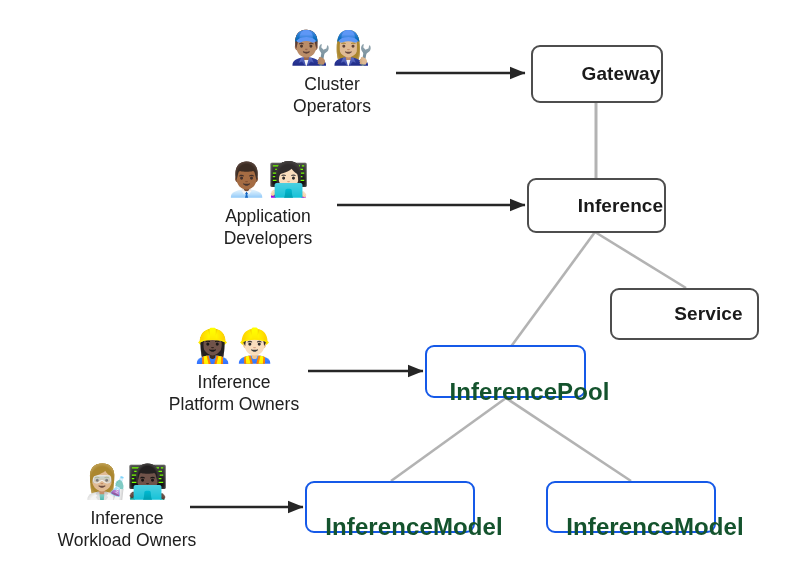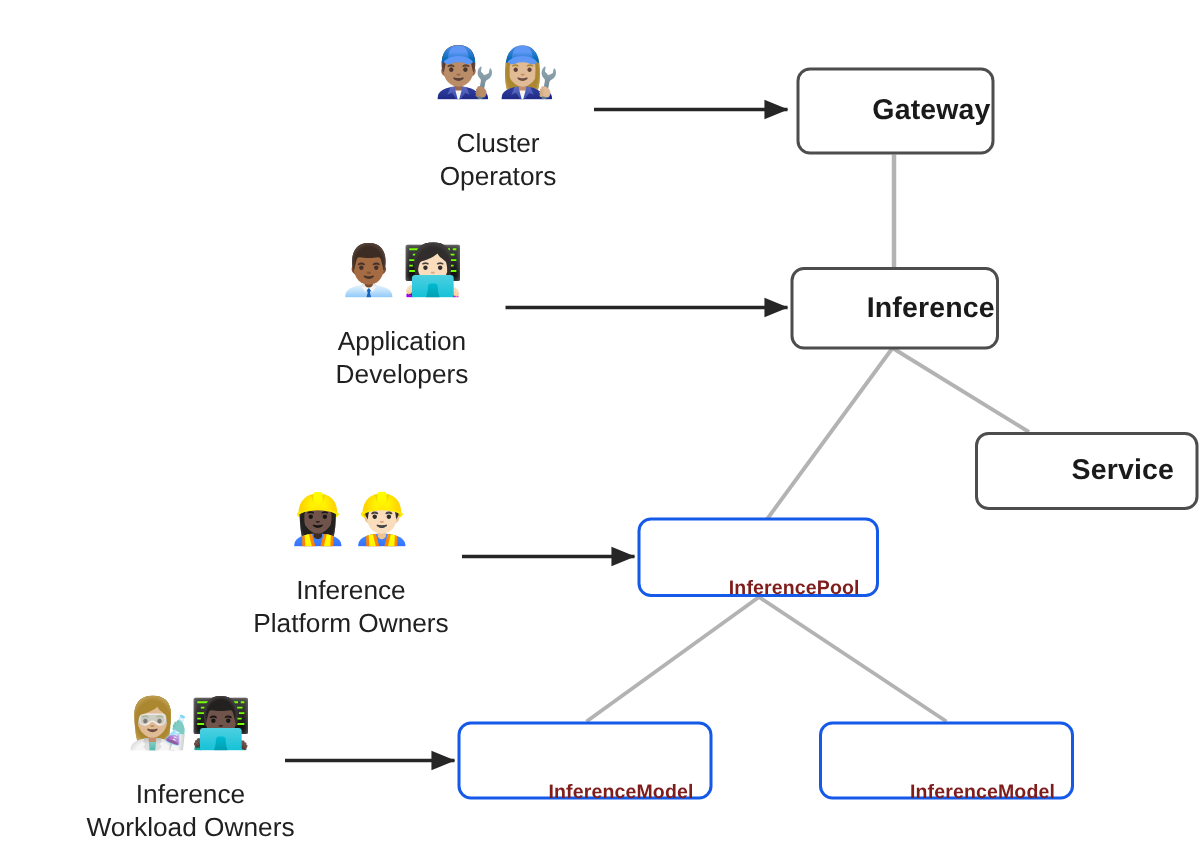--- a/index.html
+++ b/index.html
@@ -48,42 +48,42 @@
     border: 2.2px solid #4d4d4d;
   }
   .node.dark .node-label {
     color: #1a1a1a;
     font-size: 19px;
   }
   .node.blue {
     border: 2.6px solid #1559e8;
   }
   .node.blue .node-label {
-    color: #7f1d1d;
-    font-size: 13px;
+    color: #14532d;
+    font-size: 24px;
     margin-top: 40px;
   }
 
   
   .persona {
     position: absolute;
     box-sizing: border-box;
     display: flex;
     flex-direction: column;
     align-items: center;
     width: 210px;
   }
   .persona-icons {
     font-size: 33px;
     line-height: 40px;
     letter-spacing: 1px;
     white-space: nowrap;
   }
   .persona-name {
-    margin-top: 16px;
+    margin-top: 5px;
     font-size: 17.5px;
     line-height: 22px;
     color: #202020;
     text-align: center;
     white-space: pre-line;
   }
 </style>
 </head>
 <body>
 
@@ -117,21 +117,21 @@
   </svg>
 
   <div class="node dark" style="left:531px; top:45px; width:132px; height:58px;">
     <span class="node-label">Gateway</span>
   </div>
 
   <div class="node dark" style="left:527px; top:178px; width:139px; height:55px;">
     <span class="node-label">Inference</span>
   </div>
 
-  <div class="node dark" style="left:610px; top:288px; width:149px; height:52px;margin-left:40px;">
+  <div class="node dark" style="left:610px; top:288px; width:149px; height:52px;">
     <span class="node-label">Service</span>
   </div>
 
   <div class="node blue" style="left:425px; top:345px; width:161px; height:53px;">
     <span class="node-label">InferencePool</span>
   </div>
 
   <div class="node blue" style="left:305px; top:481px; width:170px; height:52px;">
     <span class="node-label">InferenceModel</span>
   </div>

